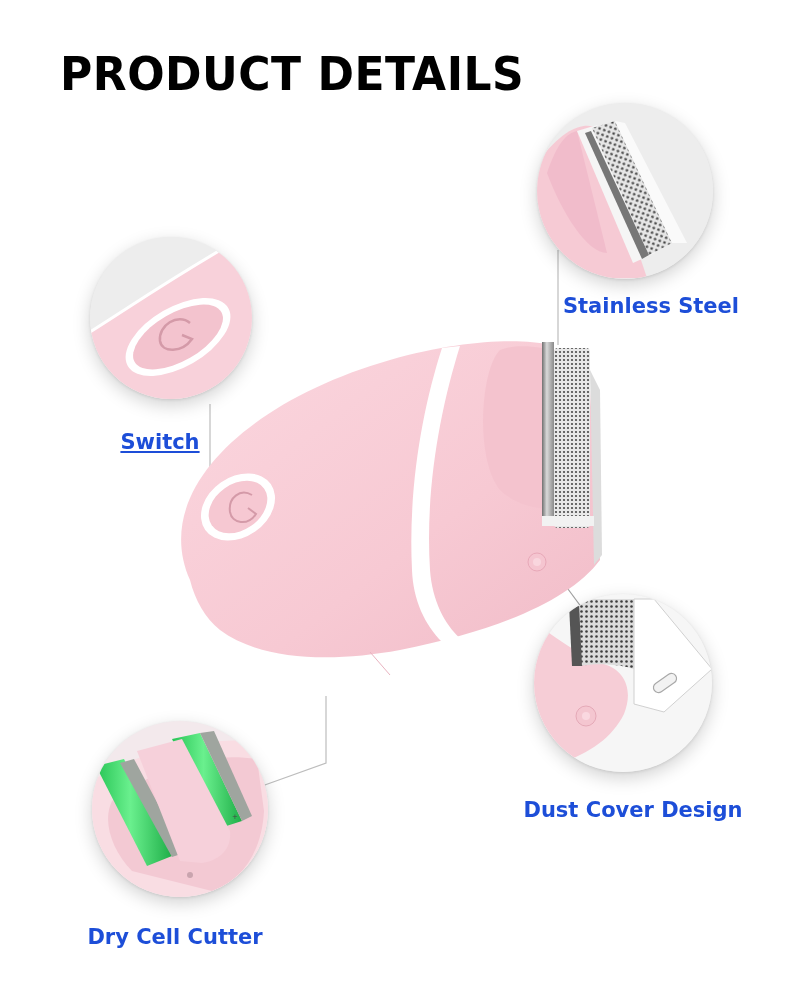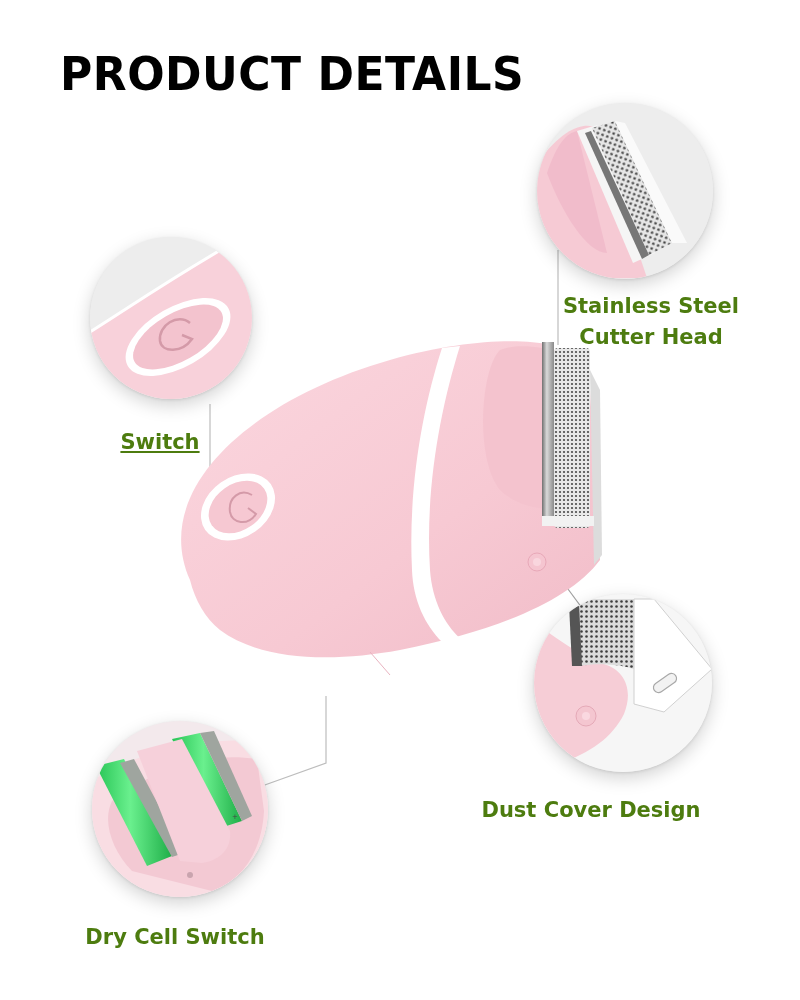--- a/index.html
+++ b/index.html
@@ -8,21 +8,21 @@
     position: relative; overflow: hidden;
     font-family: "DejaVu Sans", "Liberation Sans", sans-serif;
   }
   .title {
     position: absolute; left: 60px; top: 52px;
     font-size: 44px; font-weight: 900; letter-spacing: 0.5px;
     color: #000; margin: 0; line-height: 1;
     transform: scaleY(1.05);
   }
   .label {
-    position: absolute; font-weight: 700; color: #4d7c0f;
+    position: absolute; font-weight: 700; color: #1d4ed8;
     font-size: 21px; line-height: 31px; text-align: center;
     margin: 0;
   }
   .circle {
     position: absolute; border-radius: 50%; overflow: hidden;
     box-shadow: 0 6px 18px rgba(0,0,0,0.18), 0 1px 3px rgba(0,0,0,0.10);
     background: #eeeeee;
   }
   .circle svg, .device svg, .lines svg { display: block; }
   .lines { position: absolute; left: 0; top: 0; width: 800px; height: 1000px; pointer-events: none; }
@@ -102,21 +102,20 @@
     <path d="M0,60 C30,20 50,20 60,25 L110,175 L0,176 Z" fill="#f6cad4"></path>
     <path d="M10,70 C20,40 30,30 40,28 L70,150 C50,150 25,110 10,70 Z" fill="#f1bccb"></path>
     <path d="M40,28 L60,22 L118,150 L96,160 Z" fill="#f5f5f5"></path>
     <path d="M55,25 L78,18 L135,140 L112,152 Z" fill="url(#mesh2)"></path>
     <path d="M78,18 L88,20 L150,140 L135,140 Z" fill="#fafafa"></path>
     <path d="M48,30 L54,28 L112,152 L105,156 Z" fill="#777"></path>
   </svg>
 </div>
 <p class="label" style="left:553px;top:291px;width:196px;">
   <span>Stainless Steel</span><br>
-  <span>Cutter Head</span>
 </p>
 
 <div class="circle" style="left:90px;top:237px;width:162px;height:162px;">
   <svg width="162" height="162" viewBox="0 0 162 162">
     <rect width="162" height="162" fill="#ededed"></rect>
     <path d="M0,95 C40,70 90,35 162,-5 L162,162 L0,162 Z" fill="#f8d1da"></path>
     <path d="M0,95 C40,70 90,35 162,-5" fill="none" stroke="#ffffff" stroke-width="3"></path>
     <ellipse cx="88" cy="100" rx="58" ry="30" transform="rotate(-30 88 100)" fill="#ffffff"></ellipse>
     <ellipse cx="88" cy="100" rx="50" ry="24" transform="rotate(-30 88 100)" fill="#f3c3ce"></ellipse>
     <path d="M100,86 C88,76 68,88 70,104 C72,116 92,116 102,102 L92,98" fill="none" stroke="#d49aa8" stroke-width="2.5"></path>
@@ -135,21 +134,21 @@
     <rect width="178" height="178" fill="#f6f6f6"></rect>
     <path d="M0,30 C20,40 40,60 70,70 C90,76 100,95 90,120 C75,150 45,165 0,178 Z" fill="#f6cdd6"></path>
     <path d="M40,5 L100,5 L100,75 C90,72 70,68 45,72 Z" fill="url(#mesh3)"></path>
     <path d="M35,10 L45,10 L48,72 L38,72 Z" fill="#555"></path>
     <path d="M100,5 L120,5 L178,75 L130,118 L100,110 Z" fill="#ffffff" stroke="#d0d0d0" stroke-width="1"></path>
     <rect x="118" y="84" width="26" height="10" rx="5" transform="rotate(-35 131 89)" fill="#f2f2f2" stroke="#a9a9a9" stroke-width="1.2"></rect>
     <circle cx="52" cy="122" r="10" fill="#f4c6d0" stroke="#e4a9b7" stroke-width="1"></circle>
     <circle cx="52" cy="122" r="4" fill="#fad8e0"></circle>
   </svg>
 </div>
-<p class="label" style="left:476px;top:795px;width:230px;">Dust Cover Design</p>
+<p class="label" style="left:518px;top:795px;width:230px;">Dust Cover Design</p>
 
 <div class="circle" style="left:92px;top:721px;width:176px;height:176px;">
   <svg width="176" height="176" viewBox="0 0 176 176">
     <defs>
       <linearGradient id="batG" x1="0" y1="0" x2="1" y2="0">
         <stop offset="0" stop-color="#27c455"></stop>
         <stop offset="0.45" stop-color="#6af08e"></stop>
         <stop offset="1" stop-color="#1fae48"></stop>
       </linearGradient>
     </defs>
@@ -161,13 +160,13 @@
     <path d="M28,42 L42,38 L92,132 L80,136 Z" fill="#9fa59f"></path>
 
     <path d="M80,18 L108,12 L150,100 L125,108 Z" fill="url(#batG)"></path>
     <path d="M108,12 L122,10 L160,95 L150,100 Z" fill="#9fa59f"></path>
 
     <path d="M45,30 L90,18 L138,110 C140,130 125,140 110,142 L88,140 Z" fill="#f6d0da"></path>
     <circle cx="98" cy="154" r="3" fill="#c9a4ae"></circle>
     <text x="140" y="98" font-size="7" fill="#444" font-family="DejaVu Sans, sans-serif">+</text>
   </svg>
 </div>
-<p class="label" style="left:70px;top:922px;width:210px;">Dry Cell Switch</p>
+<p class="label" style="left:70px;top:922px;width:210px;">Dry Cell Cutter</p>
 
 </body></html>

